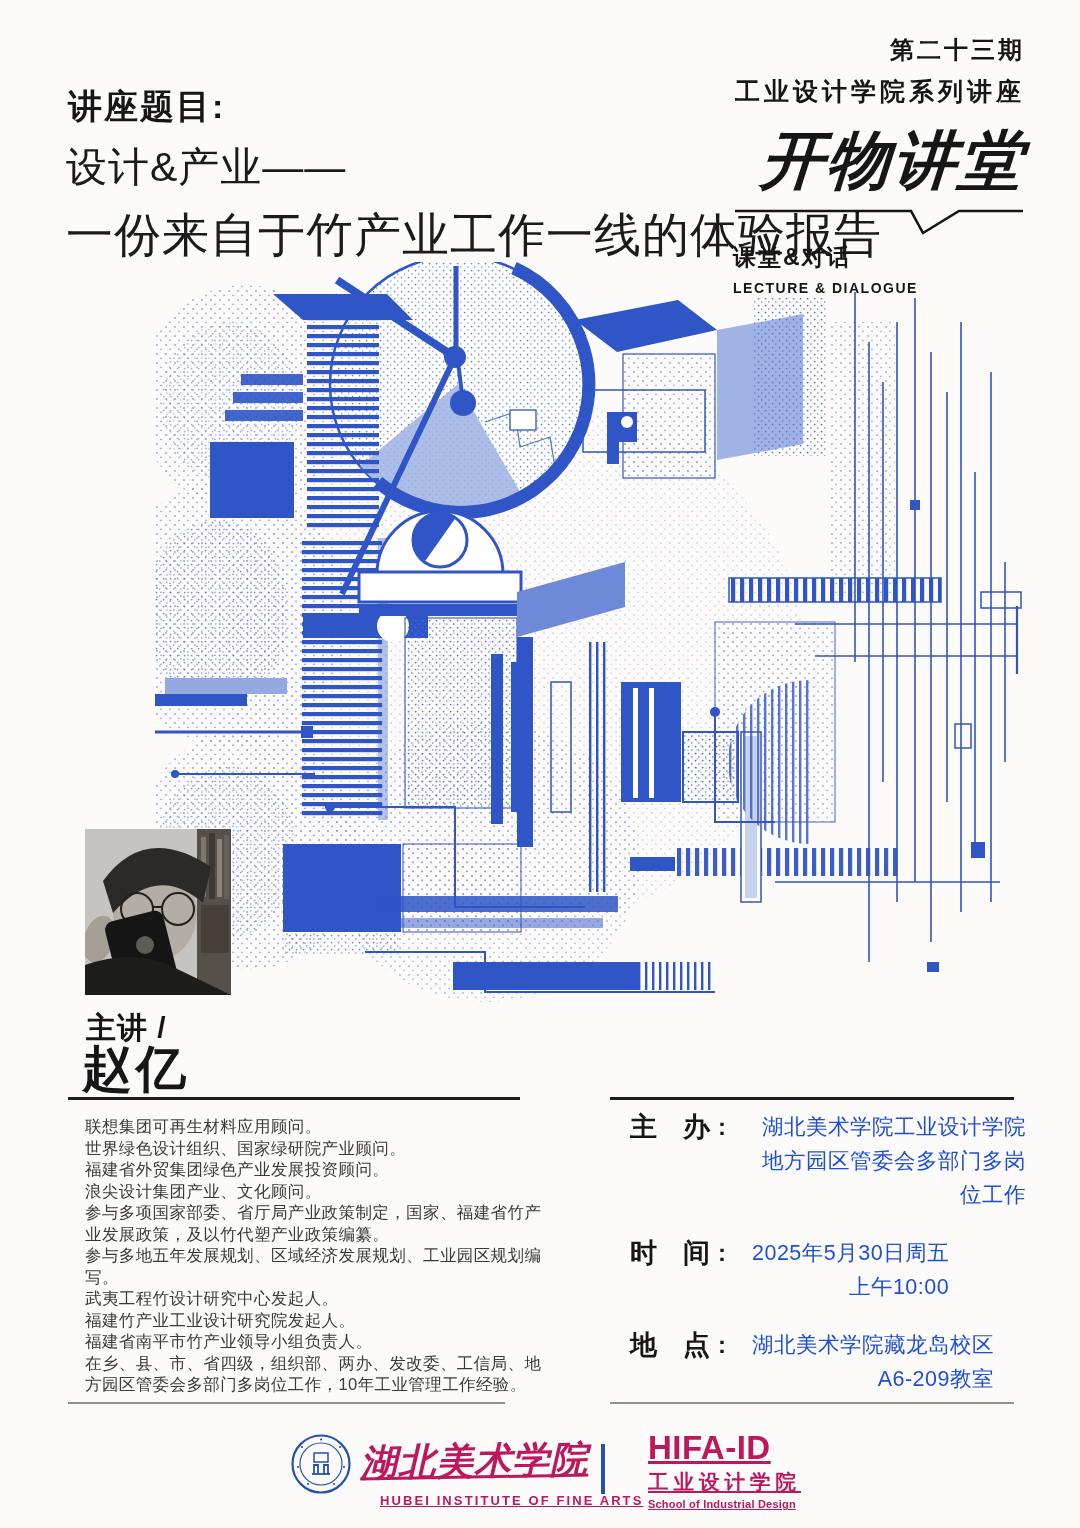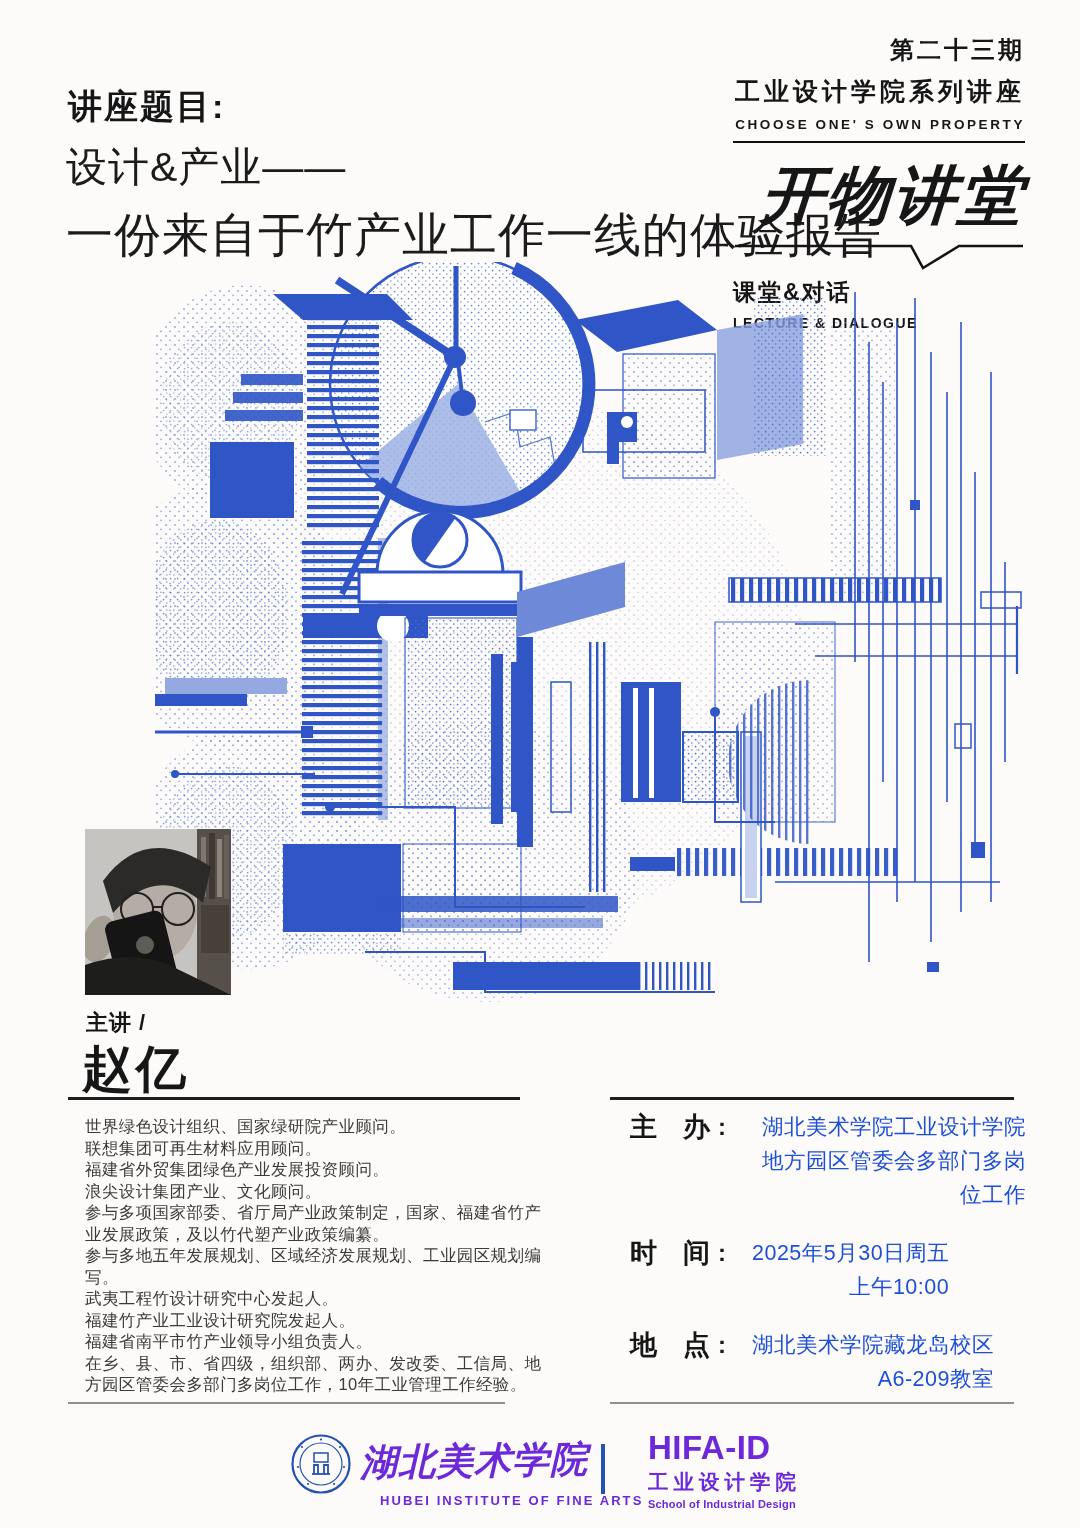--- a/index.html
+++ b/index.html
@@ -22,21 +22,21 @@
   .sb-slogan{font-size:13.5px;font-weight:800;letter-spacing:2.6px;margin-top:9px;padding-bottom:9px;
              border-bottom:2.5px solid #111;white-space:nowrap;}
   .sb-brand{font-size:63px;font-weight:900;font-style:italic;letter-spacing:3px;margin-top:10px;
             white-space:nowrap;transform:skewX(-4deg);}
   .sb-bubble{display:block;margin-top:4px;}
   .sb-subcn{font-size:23px;font-weight:800;letter-spacing:2px;text-align:left;margin-top:6px;}
   .sb-suben{font-size:14px;font-weight:800;letter-spacing:1.5px;text-align:left;margin-top:7px;}
 
   
   .speaker-photo{left:85px;top:829px;width:146px;height:166px;}
-  .speaker-role{left:86px;top:1008px;font-size:22px;font-weight:800;letter-spacing:1px;}
+  .speaker-role{left:86px;top:1008px;font-size:30px;font-weight:800;letter-spacing:1px;}
   .speaker-name{left:82px;top:1036px;font-size:50px;font-weight:900;letter-spacing:4px;}
 
   
   .rule{background:#1d1d1d;height:2.5px;}
   .rule-lm{left:68px;top:1097px;width:452px;}
   .rule-rm{left:610px;top:1097px;width:404px;}
   .rule-gray{background:#8f8f8f;height:1.5px;}
   .rule-lb{left:68px;top:1402px;width:437px;}
   .rule-rb{left:610px;top:1402px;width:404px;}
 
@@ -44,21 +44,21 @@
   .bio{left:85px;top:1116px;width:462px;font-size:16.5px;line-height:21.5px;color:#3a3a3a;letter-spacing:.4px;}
 
   
   .details{left:630px;top:1110px;width:396px;text-align:right;}
   .d-row{display:flex;align-items:flex-start;margin-bottom:24px;}
   .d-label{font-size:27px;font-weight:800;letter-spacing:26px;white-space:nowrap;width:86px;flex:0 0 86px;line-height:34px;}
   .d-colon{font-size:24px;font-weight:800;margin:0 26px 0 2px;line-height:34px;}
   .d-lines{font-size:21.5px;line-height:34px;color:#1d4ed8;font-weight:500;letter-spacing:.5px;}
 
   
-  .f-blue{color:#6d28d9;}
+  .f-blue{color:#be185d;text-decoration:underline;}
   .seal{left:290px;top:1433px;}
   .hifa-block{left:360px;top:1436px;}
   .hifa-cn{font-family:"DejaVu Serif","Liberation Serif",serif;font-style:italic;font-weight:700;
            font-size:37px;letter-spacing:1px;transform:rotate(-1deg);}
   .hifa-en{font-size:13px;font-weight:700;letter-spacing:2.1px;margin-top:7px;margin-left:20px;}
   .f-divider{left:601px;top:1444px;width:3.5px;height:50px;background:#2551b2;}
   .id-block{left:648px;top:1429px;}
   .id-abbr{font-size:33px;font-weight:900;letter-spacing:.5px;}
   .id-cn{font-size:20.5px;font-weight:800;letter-spacing:5px;margin-top:1px;}
   .id-en{font-size:11px;font-weight:700;margin-top:2px;letter-spacing:.2px;}
@@ -68,21 +68,20 @@
 
 <div class="poster">
 
   <div class="abs title-label">讲座题目:</div>
   <div class="abs title-l1">设计&amp;产业——</div>
   <div class="abs title-l2">一份来自于竹产业工作一线的体验报告</div>
 
   <div class="abs series-block">
     <div class="sb-issue">第二十三期</div>
     <div class="sb-series">工业设计学院系列讲座</div>
-    <div class="sb-slogan">CHOOSE ONE' S OWN PROPERTY</div>
     <div class="sb-brand">开物讲堂</div>
     <svg class="sb-bubble" width="292" height="28" viewBox="0 0 292 28">
       <path d="M2,3 H178 L190,25 L226,3 H290" fill="none" stroke="#141414" stroke-width="2.6"></path>
     </svg>
     <div class="sb-subcn">课堂&amp;对话</div>
     <div class="sb-suben">LECTURE &amp; DIALOGUE</div>
   </div>
 
   <svg class="abs" style="left:155px;top:262px;" width="870" height="760" viewBox="0 0 870 760">
     <defs>
@@ -253,22 +252,22 @@
 
   <div class="abs speaker-role">主讲 /</div>
   <div class="abs speaker-name">赵亿</div>
 
   <div class="abs rule rule-lm"></div>
   <div class="abs rule rule-rm"></div>
   <div class="abs rule-gray rule-lb"></div>
   <div class="abs rule-gray rule-rb"></div>
 
   <div class="abs bio">
+    <div>联想集团可再生材料应用顾问。</div>
     <div>世界绿色设计组织、国家绿研院产业顾问。</div>
-    <div>联想集团可再生材料应用顾问。</div>
     <div>福建省外贸集团绿色产业发展投资顾问。</div>
     <div>浪尖设计集团产业、文化顾问。</div>
     <div>参与多项国家部委、省厅局产业政策制定，国家、福建省竹产业发展政策，及以竹代塑产业政策编纂。</div>
     <div>参与多地五年发展规划、区域经济发展规划、工业园区规划编写。</div>
     <div>武夷工程竹设计研究中心发起人。</div>
     <div>福建竹产业工业设计研究院发起人。</div>
     <div>福建省南平市竹产业领导小组负责人。</div>
     <div>在乡、县、市、省四级，组织部、两办、发改委、工信局、地方园区管委会多部门多岗位工作，10年工业管理工作经验。</div>
   </div>
 

